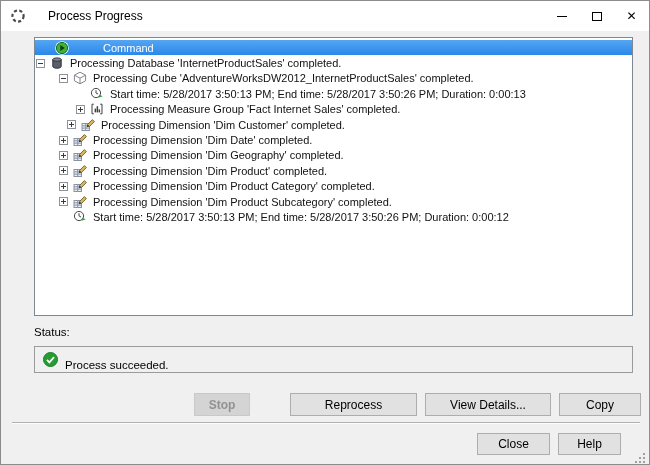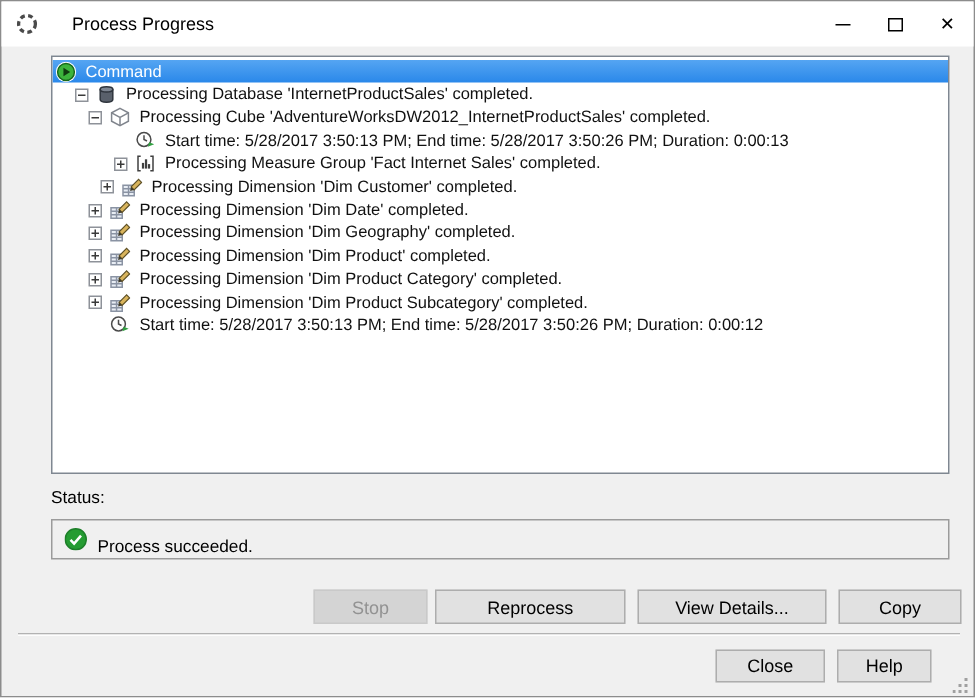--- a/index.html
+++ b/index.html
@@ -41,21 +41,21 @@
                 border:1px solid #9b9b9b; background:#f0f0f0;
                 display:flex; align-items:center; padding-left:8px; }
   .status-check { width:15px; height:15px; flex:none; }
   .status-text { margin-left:7px; font-size:11.5px; color:#000;margin-top:10px; }
 
   
   .btn { position:absolute; height:23px; background:#e1e1e1; border:1px solid #adadad;
          font-family:"Liberation Sans", sans-serif; font-size:12px; color:#000;
          text-align:center; padding:0; cursor:default; }
   .btn:disabled { background:#d4d4d4; border-color:#c9c9c9; color:#929292; }
-  #btn-stop        { left:208px; top:392px; width:76px; }
+  #btn-stop        { left:193px; top:392px; width:56px;font-weight:bold; }
   #btn-reprocess   { left:289px; top:392px; width:127px; }
   #btn-viewdetails { left:424px; top:392px; width:126px; }
   #btn-copy        { left:558px; top:392px; width:82px; }
   #btn-close       { left:476px; top:432px; width:73px; height:22px; }
   #btn-help        { left:557px; top:432px; width:63px; height:22px; }
 
   .divider { position:absolute; left:11px; right:9px; top:421px; height:2px;
              border-top:1px solid #b2b2b2; border-bottom:1px solid #fdfdfd; }
 
   .resize-grip { position:absolute; right:3px; bottom:3px; width:11px; height:11px; }
@@ -79,31 +79,31 @@
       <button class="win-btn">
           <span class="glyph-max"></span>
         </button>
       <button class="win-btn">
           <span class="glyph-close">✕</span>
         </button>
     </div>
   </div>
 
   <div class="tree-panel">
-      <div class="tree-row selected" style="padding-left: 2px;">
+      <div class="tree-row selected" style="padding-left: 20px; gap: 28px;">
         <span class="tree-icon">
           <svg width="14" height="14" viewBox="0 0 14 14">
             <circle cx="7" cy="7" r="6.8" fill="#fff"></circle>
             <circle cx="7" cy="7" r="5.6" fill="#3cb43c" stroke="#17691c"></circle>
             <path d="M5.3 4.1L9.8 7 5.3 9.9z" fill="#103c10"></path>
           </svg>
         </span>
         <span class="tree-label">Command</span>
       </div>
-      <div class="tree-row" style="padding-left: 15px;">
+      <div class="tree-row" style="padding-left: 1px;">
         <span class="expander-cell">
           <span class="exp-box"></span>
         </span>
         <span class="tree-icon">
           <svg width="14" height="14" viewBox="0 0 14 14">
             <path d="M2.8 3.6v6.8c0 1 1.9 1.8 4.2 1.8s4.2-.8 4.2-1.8V3.6z" fill="#59606b" stroke="#2f353d"></path>
             <ellipse cx="7" cy="3.6" rx="4.2" ry="1.7" fill="#7d8591" stroke="#2f353d"></ellipse>
           </svg>
         </span>
         <span class="tree-label">Processing Database 'InternetProductSales' completed.</span>

